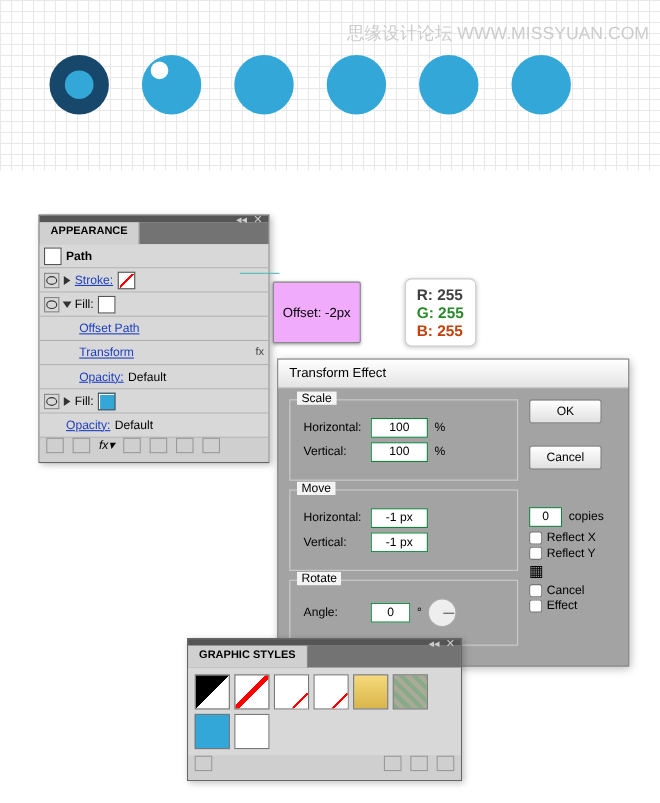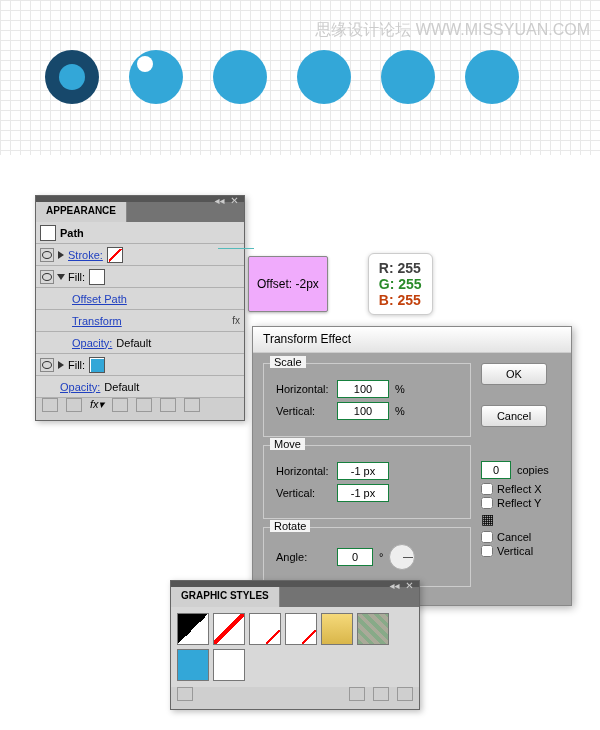--- a/index.html
+++ b/index.html
@@ -202,21 +202,21 @@
           <span>Reflect Y</span>
         </div>
       <div style="height:10px;font-size:14px">▦</div>
       <div style="height:8px"></div>
       <div class="chk">
           <input type="checkbox" style="">
           <span>Cancel</span>
         </div>
       <div class="chk">
           <input type="checkbox" style="">
-          <span>Vertical</span>
+          <span>Effect</span>
         </div>
     </div>
   </div>
 </div>
 
 <div class="panel gs-panel">
   <div class="panel-top">
       <div class="tabbar">
         <div class="mini">◂◂</div>
         <div class="mini">✕</div>

